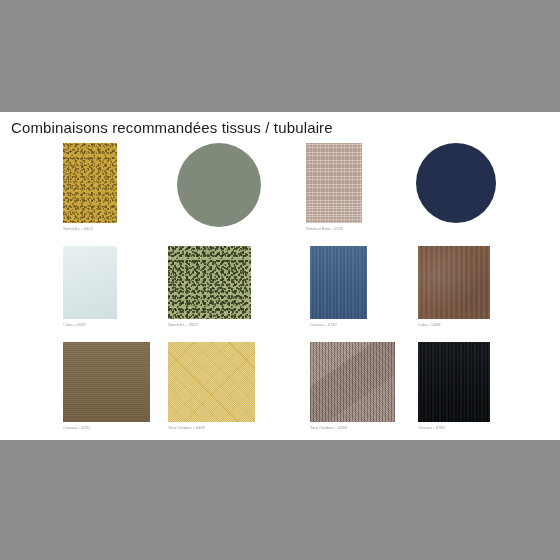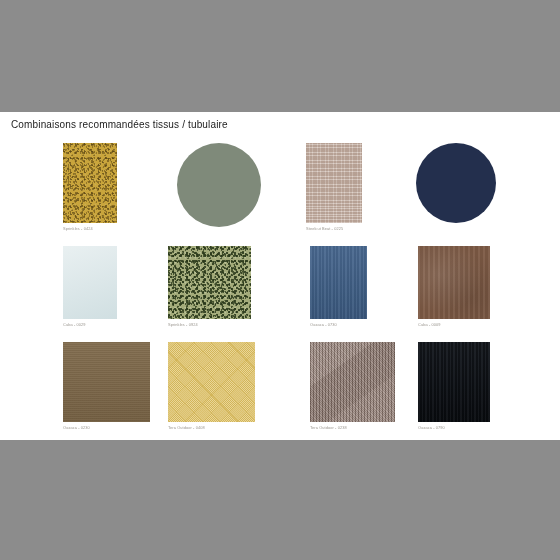--- a/index.html
+++ b/index.html
@@ -29,21 +29,21 @@
     top: 112px;
     width: 560px;
     height: 328px;
     background: #ffffff;
   }
 
   #slide-title {
     position: absolute;
     left: 11px;
     top: 7px;
-    font-size: 10px;
+    font-size: 15px;
     letter-spacing: 0.15px;
     color: #1c1c1c;
     font-family: "Liberation Sans", sans-serif;
     white-space: nowrap;
   }
 
   
   .cell {
     position: absolute;
   }

